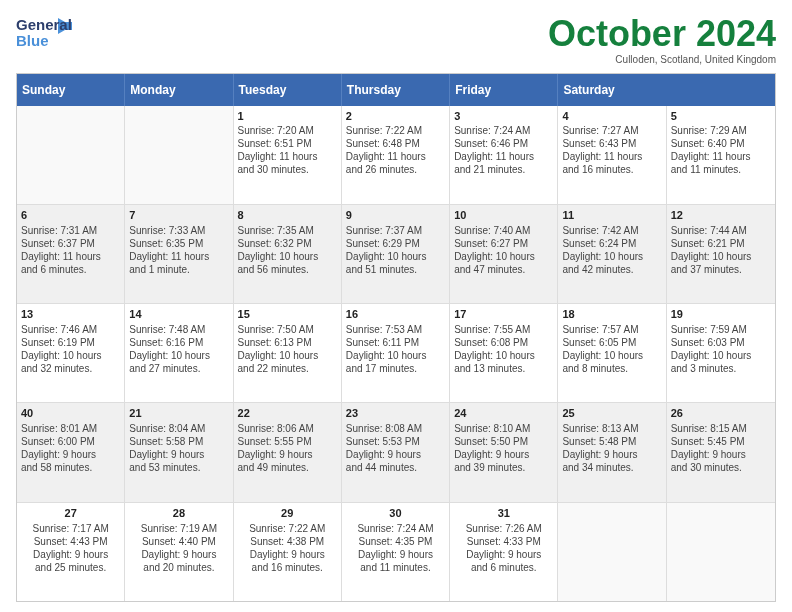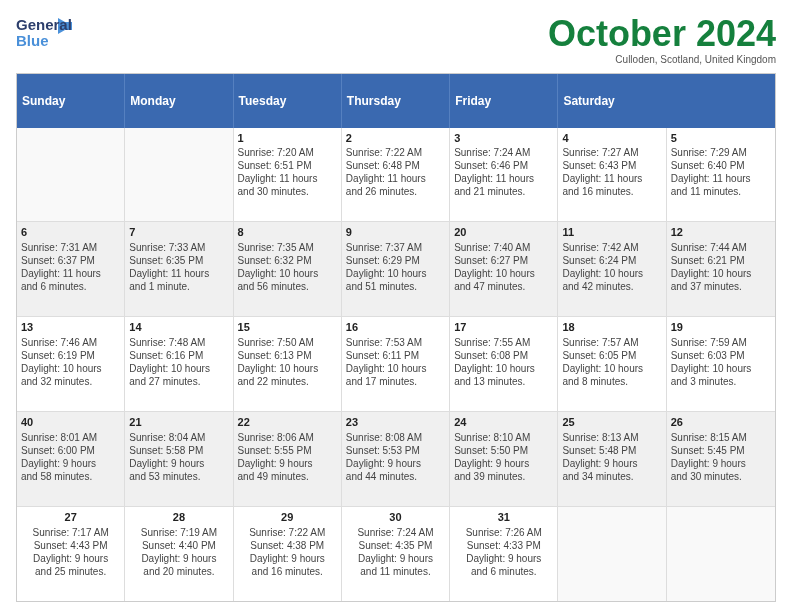--- a/index.html
+++ b/index.html
@@ -46,21 +46,21 @@
     }
     .cal-header {
       display: grid;
       grid-template-columns: repeat(7, 1fr);
       background: #3a69b0;
     }
     .cal-header-cell {
       color: #fff;
       font-size: 12px;
       font-weight: bold;
-      padding: 20px 5px;
+      padding: 9px 5px;
       border-right: 1px solid #5580c0;
       text-align: left;
     }
     .cal-header-cell:last-child { border-right: none; }
     .cal-body {
       display: flex;
       flex-direction: column;
       flex: 1;
     }
     .cal-row {
@@ -164,21 +164,21 @@
           </div>
           <div class="cal-cell shaded">
             <span class="day-num">8</span>
             <div class="cell-text">Sunrise: 7:35 AM<br>Sunset: 6:32 PM<br>Daylight: 10 hours<br>and 56 minutes.</div>
           </div>
           <div class="cal-cell shaded">
             <span class="day-num">9</span>
             <div class="cell-text">Sunrise: 7:37 AM<br>Sunset: 6:29 PM<br>Daylight: 10 hours<br>and 51 minutes.</div>
           </div>
           <div class="cal-cell shaded">
-            <span class="day-num">20</span>
+            <span class="day-num">10</span>
             <div class="cell-text">Sunrise: 7:40 AM<br>Sunset: 6:27 PM<br>Daylight: 10 hours<br>and 47 minutes.</div>
           </div>
           <div class="cal-cell shaded">
             <span class="day-num">11</span>
             <div class="cell-text">Sunrise: 7:42 AM<br>Sunset: 6:24 PM<br>Daylight: 10 hours<br>and 42 minutes.</div>
           </div>
           <div class="cal-cell shaded">
             <span class="day-num">12</span>
             <div class="cell-text">Sunrise: 7:44 AM<br>Sunset: 6:21 PM<br>Daylight: 10 hours<br>and 37 minutes.</div>
           </div>

